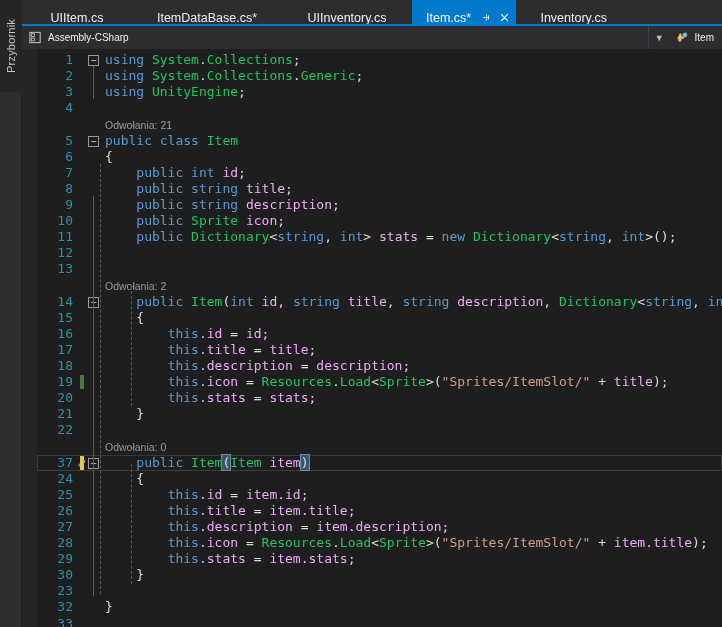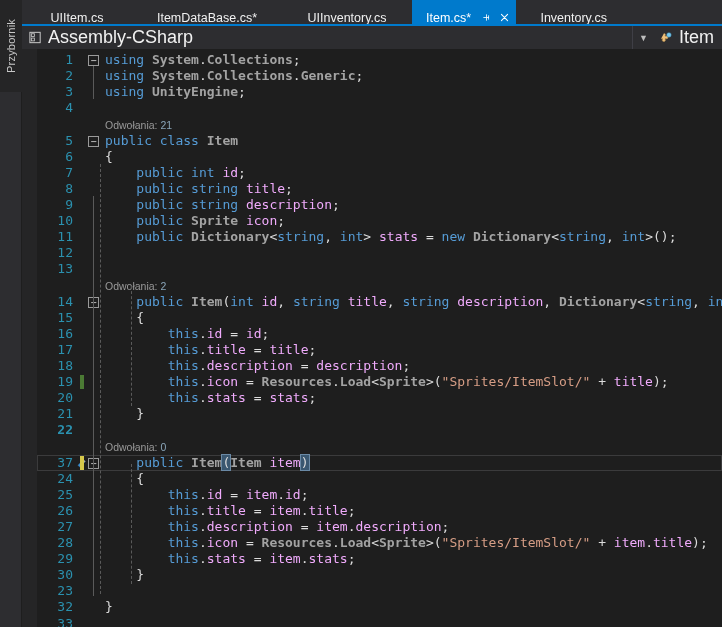--- a/index.html
+++ b/index.html
@@ -63,21 +63,21 @@
     display: flex; align-items: center;
   }
   #nav-left {
     display: flex; align-items: center; flex: 1 1 auto; height: 100%;
     padding-left: 6px; border-right: 1px solid #3f3f46; min-width: 0;
   }
   #nav-right {
     display: flex; align-items: center; height: 100%;
     padding: 0 8px 0 6px; gap: 5px;
   }
-  .nav-text { color: #f1f1f1; font-size: 18px; white-space: nowrap; }
+  .nav-text { color: #f1f1f1; font-size: 10px; white-space: nowrap; }
   .nav-caret {
     color: #bdbdbd; font-size: 9px; margin-right: 6px; cursor: pointer; user-select: none;
   }
   .proj-icon { width: 15px; height: 15px; margin-right: 5px; flex: 0 0 auto; }
   .class-icon { width: 15px; height: 15px; flex: 0 0 auto; }
 
   
   #editor {
     position: absolute; left: 22px; top: 49px; width: 700px; height: 578px;
     background: #1e1e1e; overflow: hidden;
@@ -133,21 +133,21 @@
   }
   .codelens {
     position: absolute; left: 68px; top: 1px;
     font-family: "Liberation Sans", sans-serif; font-size: 10.5px;
     color: #999999; white-space: pre; cursor: pointer;
   }
   .codelens .num { color: #8aa5b8; }
 
   
   .kw   { color: #569cd6; margin-top: 48px; }
-  .type { color: #a3a3a3; font-weight: bold; }
+  .type { color: #22c55e; }
   .str  { color: #d69d85; }
   .id   { color: #f0abfc; }
   .num  { color: #b5cea8; }
   .pun  { color: #dcdcdc; }
   .brace-hl { background: #3a5770; outline: 1px solid #6a89a5; }
 </style>
 </head>
 <body>
 
 <div id="app">
@@ -227,21 +227,21 @@
         <div class="row" style="position: absolute; left: 0px; right: 0px; top: 212.3px;"><span class="gutter-num">13</span><span class="code"></span></div>
         <div class="row" style="position: absolute; left: 0px; right: 0px; top: 228.4px;"><span class="codelens">Odwołania: <span class="num">2</span></span></div>
         <div class="row" style="position: absolute; left: 0px; right: 0px; top: 244.5px;"><span class="gutter-num">14</span><span class="outline">−</span><span class="code"><span class="pun"> </span><span class="pun"> </span><span class="pun"> </span><span class="pun"> </span><span class="kw">public</span><span class="pun"> </span><span class="type">Item</span><span class="pun">(</span><span class="kw">int</span><span class="pun"> </span><span class="id">id</span><span class="pun">,</span><span class="pun"> </span><span class="kw">string</span><span class="pun"> </span><span class="id">title</span><span class="pun">,</span><span class="pun"> </span><span class="kw">string</span><span class="pun"> </span><span class="id">description</span><span class="pun">,</span><span class="pun"> </span><span class="type">Dictionary</span><span class="pun">&lt;</span><span class="kw">string</span><span class="pun">,</span><span class="pun"> </span><span class="kw">int</span></span></div>
         <div class="row" style="position: absolute; left: 0px; right: 0px; top: 260.6px;"><span class="gutter-num">15</span><span class="code"><span class="pun"> </span><span class="pun"> </span><span class="pun"> </span><span class="pun"> </span><span class="pun">{</span></span></div>
         <div class="row" style="position: absolute; left: 0px; right: 0px; top: 276.7px;"><span class="gutter-num">16</span><span class="code"><span class="pun"> </span><span class="pun"> </span><span class="pun"> </span><span class="pun"> </span><span class="pun"> </span><span class="pun"> </span><span class="pun"> </span><span class="pun"> </span><span class="kw">this</span><span class="pun">.</span><span class="id">id</span><span class="pun"> </span><span class="pun">=</span><span class="pun"> </span><span class="id">id</span><span class="pun">;</span></span></div>
         <div class="row" style="position: absolute; left: 0px; right: 0px; top: 292.8px;"><span class="gutter-num">17</span><span class="code"><span class="pun"> </span><span class="pun"> </span><span class="pun"> </span><span class="pun"> </span><span class="pun"> </span><span class="pun"> </span><span class="pun"> </span><span class="pun"> </span><span class="kw">this</span><span class="pun">.</span><span class="id">title</span><span class="pun"> </span><span class="pun">=</span><span class="pun"> </span><span class="id">title</span><span class="pun">;</span></span></div>
         <div class="row" style="position: absolute; left: 0px; right: 0px; top: 308.9px;"><span class="gutter-num">18</span><span class="code"><span class="pun"> </span><span class="pun"> </span><span class="pun"> </span><span class="pun"> </span><span class="pun"> </span><span class="pun"> </span><span class="pun"> </span><span class="pun"> </span><span class="kw">this</span><span class="pun">.</span><span class="id">description</span><span class="pun"> </span><span class="pun">=</span><span class="pun"> </span><span class="id">description</span><span class="pun">;</span></span></div>
         <div class="row" style="position: absolute; left: 0px; right: 0px; top: 325px;"><span class="gutter-num">19</span><span class="changebar added"></span><span class="code"><span class="pun"> </span><span class="pun"> </span><span class="pun"> </span><span class="pun"> </span><span class="pun"> </span><span class="pun"> </span><span class="pun"> </span><span class="pun"> </span><span class="kw">this</span><span class="pun">.</span><span class="id">icon</span><span class="pun"> </span><span class="pun">=</span><span class="pun"> </span><span class="type">Resources</span><span class="pun">.</span><span class="type">Load</span><span class="pun">&lt;</span><span class="type">Sprite</span><span class="pun">&gt;</span><span class="pun">(</span><span class="str">"Sprites/ItemSlot/"</span><span class="pun"> </span><span class="pun">+</span><span class="pun"> </span><span class="id">title</span><span class="pun">)</span><span class="pun">;</span></span></div>
         <div class="row" style="position: absolute; left: 0px; right: 0px; top: 341.1px;"><span class="gutter-num">20</span><span class="code"><span class="pun"> </span><span class="pun"> </span><span class="pun"> </span><span class="pun"> </span><span class="pun"> </span><span class="pun"> </span><span class="pun"> </span><span class="pun"> </span><span class="kw">this</span><span class="pun">.</span><span class="id">stats</span><span class="pun"> </span><span class="pun">=</span><span class="pun"> </span><span class="id">stats</span><span class="pun">;</span></span></div>
         <div class="row" style="position: absolute; left: 0px; right: 0px; top: 357.2px;"><span class="gutter-num">21</span><span class="code"><span class="pun"> </span><span class="pun"> </span><span class="pun"> </span><span class="pun"> </span><span class="pun">}</span></span></div>
-        <div class="row" style="position: absolute; left: 0px; right: 0px; top: 373.3px; font-weight: bold;"><span class="gutter-num">22</span><span class="code"></span></div>
+        <div class="row" style="position: absolute; left: 0px; right: 0px; top: 373.3px;"><span class="gutter-num">22</span><span class="code"></span></div>
         <div class="row" style="position: absolute; left: 0px; right: 0px; top: 389.4px;"><span class="codelens">Odwołania: <span class="num">0</span></span></div>
         <div class="row current" style="position: absolute; left: 0px; right: 0px; top: 405.5px;"><span class="gutter-num">37</span><span class="quick-icon"><svg width="13" height="13" viewBox="0 0 16 16">
               <path d="M10.5 3.2l2.3 2.3-1.2 1.2-2.3-2.3z" fill="#b0b0b0" stroke="#8a8a8a" stroke-width=".6"></path>
               <path d="M9.3 4.4L3.6 10.1l2.3 2.3 5.7-5.7z" fill="#3f8fd0" stroke="#2e6ea3" stroke-width=".6"></path>
             </svg></span><span class="changebar edited"></span><span class="outline">−</span><span class="code"><span class="pun"> </span><span class="pun"> </span><span class="pun"> </span><span class="pun"> </span><span class="kw">public</span><span class="pun"> </span><span class="type">Item</span><span class="brace-hl">(</span><span class="type">Item</span><span class="pun"> </span><span class="id">item</span><span class="brace-hl">)</span></span></div>
         <div class="row" style="position: absolute; left: 0px; right: 0px; top: 421.6px;"><span class="gutter-num">24</span><span class="code"><span class="pun"> </span><span class="pun"> </span><span class="pun"> </span><span class="pun"> </span><span class="pun">{</span></span></div>
         <div class="row" style="position: absolute; left: 0px; right: 0px; top: 437.7px;"><span class="gutter-num">25</span><span class="code"><span class="pun"> </span><span class="pun"> </span><span class="pun"> </span><span class="pun"> </span><span class="pun"> </span><span class="pun"> </span><span class="pun"> </span><span class="pun"> </span><span class="kw">this</span><span class="pun">.</span><span class="id">id</span><span class="pun"> </span><span class="pun">=</span><span class="pun"> </span><span class="id">item</span><span class="pun">.</span><span class="id">id</span><span class="pun">;</span></span></div>
         <div class="row" style="position: absolute; left: 0px; right: 0px; top: 453.8px;"><span class="gutter-num">26</span><span class="code"><span class="pun"> </span><span class="pun"> </span><span class="pun"> </span><span class="pun"> </span><span class="pun"> </span><span class="pun"> </span><span class="pun"> </span><span class="pun"> </span><span class="kw">this</span><span class="pun">.</span><span class="id">title</span><span class="pun"> </span><span class="pun">=</span><span class="pun"> </span><span class="id">item</span><span class="pun">.</span><span class="id">title</span><span class="pun">;</span></span></div>
         <div class="row" style="position: absolute; left: 0px; right: 0px; top: 469.9px;"><span class="gutter-num">27</span><span class="code"><span class="pun"> </span><span class="pun"> </span><span class="pun"> </span><span class="pun"> </span><span class="pun"> </span><span class="pun"> </span><span class="pun"> </span><span class="pun"> </span><span class="kw">this</span><span class="pun">.</span><span class="id">description</span><span class="pun"> </span><span class="pun">=</span><span class="pun"> </span><span class="id">item</span><span class="pun">.</span><span class="id">description</span><span class="pun">;</span></span></div>
         <div class="row" style="position: absolute; left: 0px; right: 0px; top: 486px;"><span class="gutter-num">28</span><span class="code"><span class="pun"> </span><span class="pun"> </span><span class="pun"> </span><span class="pun"> </span><span class="pun"> </span><span class="pun"> </span><span class="pun"> </span><span class="pun"> </span><span class="kw">this</span><span class="pun">.</span><span class="id">icon</span><span class="pun"> </span><span class="pun">=</span><span class="pun"> </span><span class="type">Resources</span><span class="pun">.</span><span class="type">Load</span><span class="pun">&lt;</span><span class="type">Sprite</span><span class="pun">&gt;</span><span class="pun">(</span><span class="str">"Sprites/ItemSlot/"</span><span class="pun"> </span><span class="pun">+</span><span class="pun"> </span><span class="id">item</span><span class="pun">.</span><span class="id">title</span><span class="pun">)</span><span class="pun">;</span></span></div>

